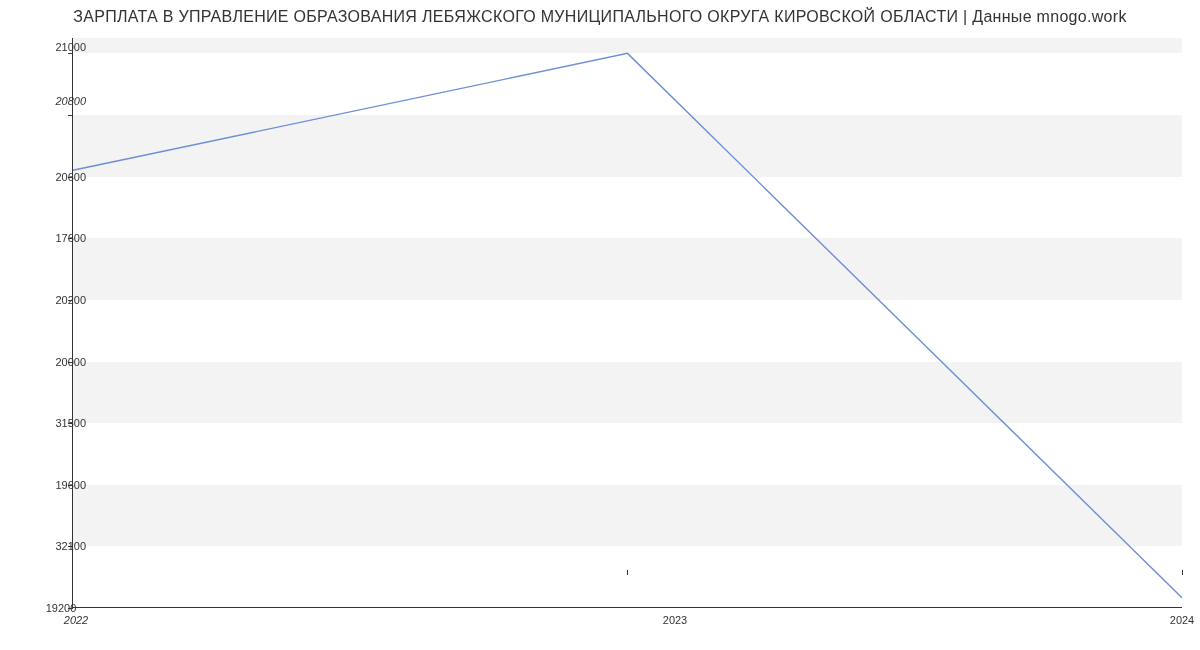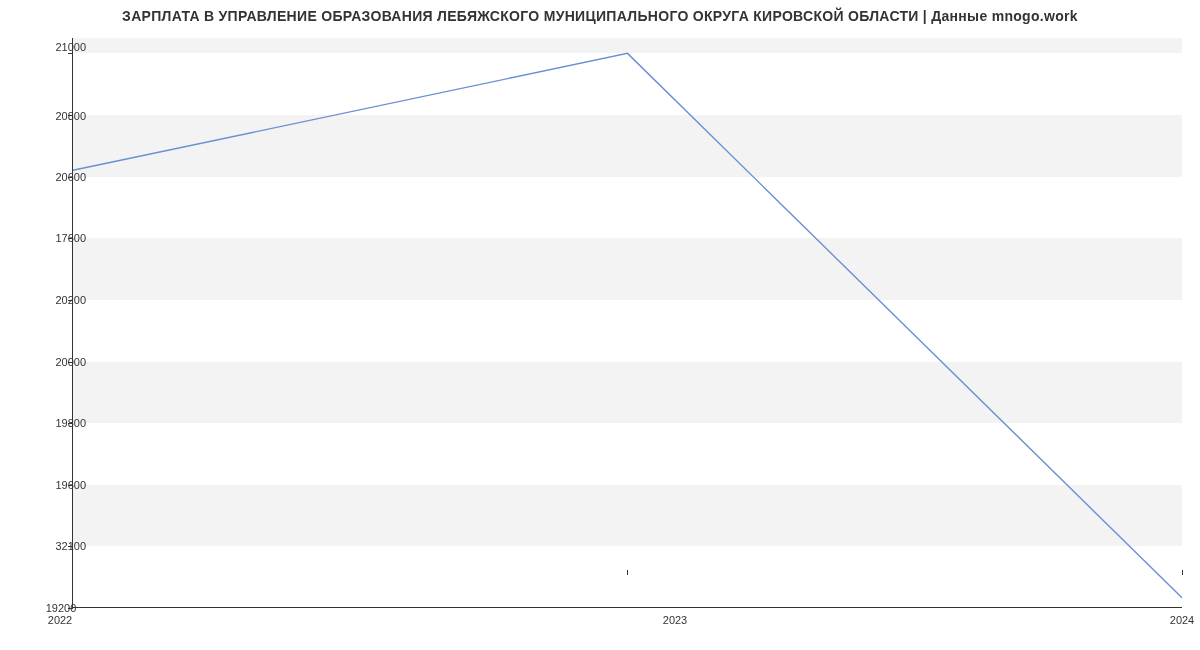--- a/index.html
+++ b/index.html
@@ -9,22 +9,22 @@
       width: 1200px;
       height: 650px;
       position: relative;
     }
     .chart-title {
       position: absolute;
       top: 8px;
       left: 0;
       right: 0;
       text-align: center;
-      font-size: 14px;
-      font-weight: bold;
+      font-size: 16px;
+      font-weight: normal;
       color: #333;
       letter-spacing: 0.3px;
     }
     .plot-area {
       position: absolute;
       left: 72px;
       top: 38px;
       width: 1110px;
       height: 570px;
       border-left: 1px solid #333;
@@ -103,25 +103,25 @@
     <div class="y-tick-mark" style="top: 261.892px;"></div>
     <div class="y-tick-mark" style="top: 200.27px;"></div>
     <div class="y-tick-mark" style="top: 138.649px;"></div>
     <div class="y-tick-mark" style="top: 77.027px;"></div>
     <div class="y-tick-mark" style="top: 15.4054px;"></div>
   </div>
 
 <div class="y-tick" style="top: 608px; text-align: center;">19200</div>
 <div class="y-tick" style="top: 546.378px;">32100</div>
 <div class="y-tick" style="top: 484.757px;">19600</div>
-<div class="y-tick" style="top: 423.135px;">19800</div>
+<div class="y-tick" style="top: 423.135px;">31500</div>
 <div class="y-tick" style="top: 361.514px;">20000</div>
 <div class="y-tick" style="top: 299.892px;">20200</div>
 <div class="y-tick" style="top: 238.27px;">17600</div>
 <div class="y-tick" style="top: 176.649px;">20600</div>
-<div class="y-tick" style="top: 116px;">20800</div>
+<div class="y-tick" style="top: 101px; font-style: italic;">20800</div>
 <div class="y-tick" style="top: 47px;">21000</div>
-<div class="x-tick" style="left: 60px; top: 614px;">2022</div>
+<div class="x-tick" style="left: 76px; top: 614px; font-style: italic;">2022</div>
 <div class="x-tick-mark" style="left: 72px;"></div>
 <div class="x-tick" style="left: 627px; top: 614px; margin-left: 48px;">2023</div>
 <div class="x-tick-mark" style="left: 627px;"></div>
 <div class="x-tick" style="left: 1182px; top: 614px;">2024</div>
 <div class="x-tick-mark" style="left: 1182px;"></div>
 
 </body></html>

